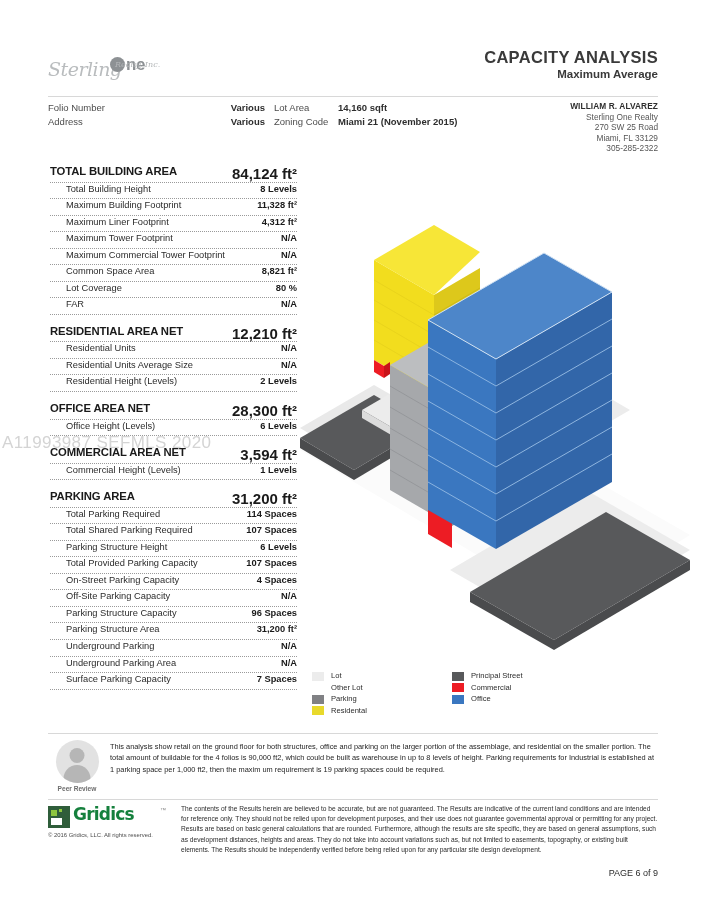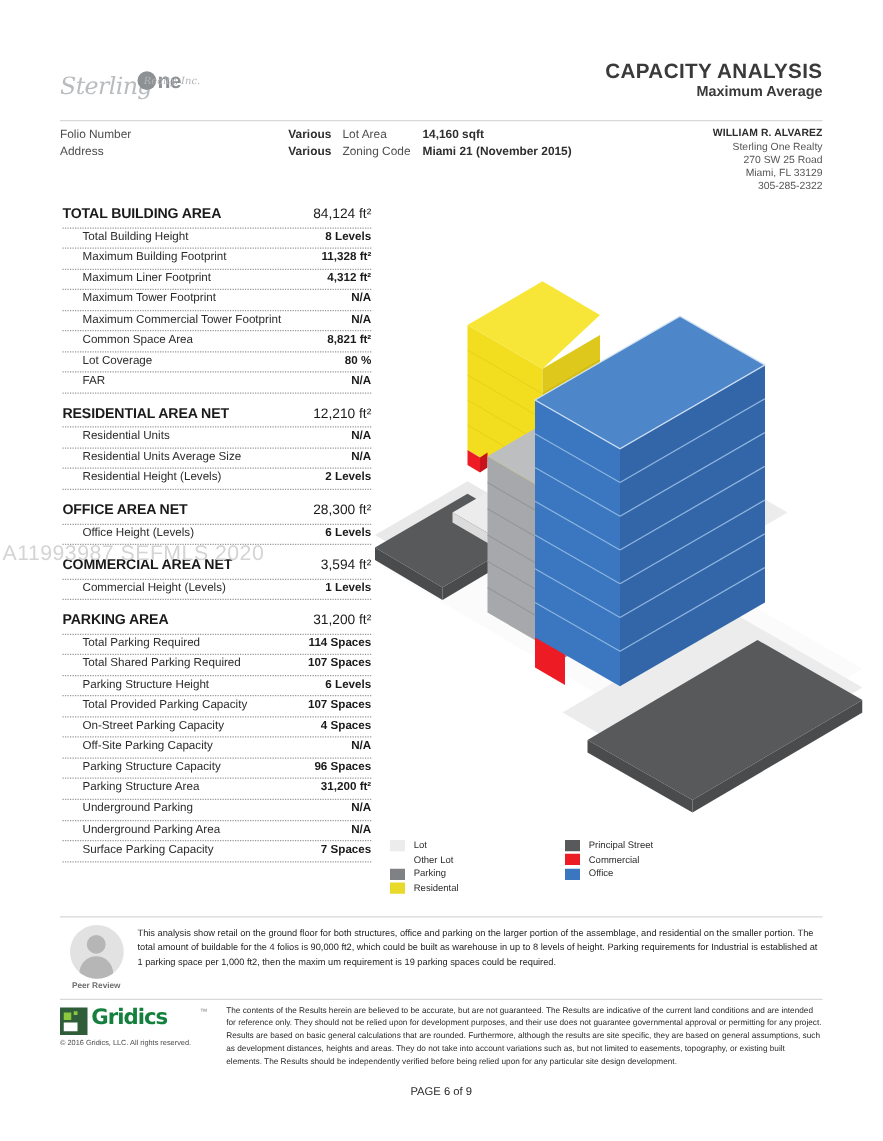--- a/index.html
+++ b/index.html
@@ -164,22 +164,22 @@
     text-align: right;
   }
   .m-row.head { height: 18.5px; }
   .m-row.head .k {
     font-size: 11.3px;
     font-weight: bold;
     letter-spacing: -0.1px;
     color: #1a1a1a;
   }
   .m-row.head .v {
-    font-size: 11px;
-    font-weight: normal;
+    font-size: 15px;
+    font-weight: bold;
   }
   .m-row.sub .k { padding-left: 16px; }
   .m-spacer { height: 9px; }
 
   
   .massing {
     position: absolute;
     left: 300px;
     top: 160px;
     width: 390px;
@@ -355,21 +355,21 @@
     width: 477px;
     font-size: 6.6px;
     line-height: 10.2px;
     color: #2b2b2b;
   }
   .pagenum {
     position: absolute;
     left: 0;
     top: 64px;
     width: 610px;
-    text-align: center;
+    text-align: right;
     font-size: 9px;
     color: #2b2b2b;
   }
 
   
   .watermark {
     position: absolute;
     left: 2px;
     top: 433px;
     font-size: 17px;

